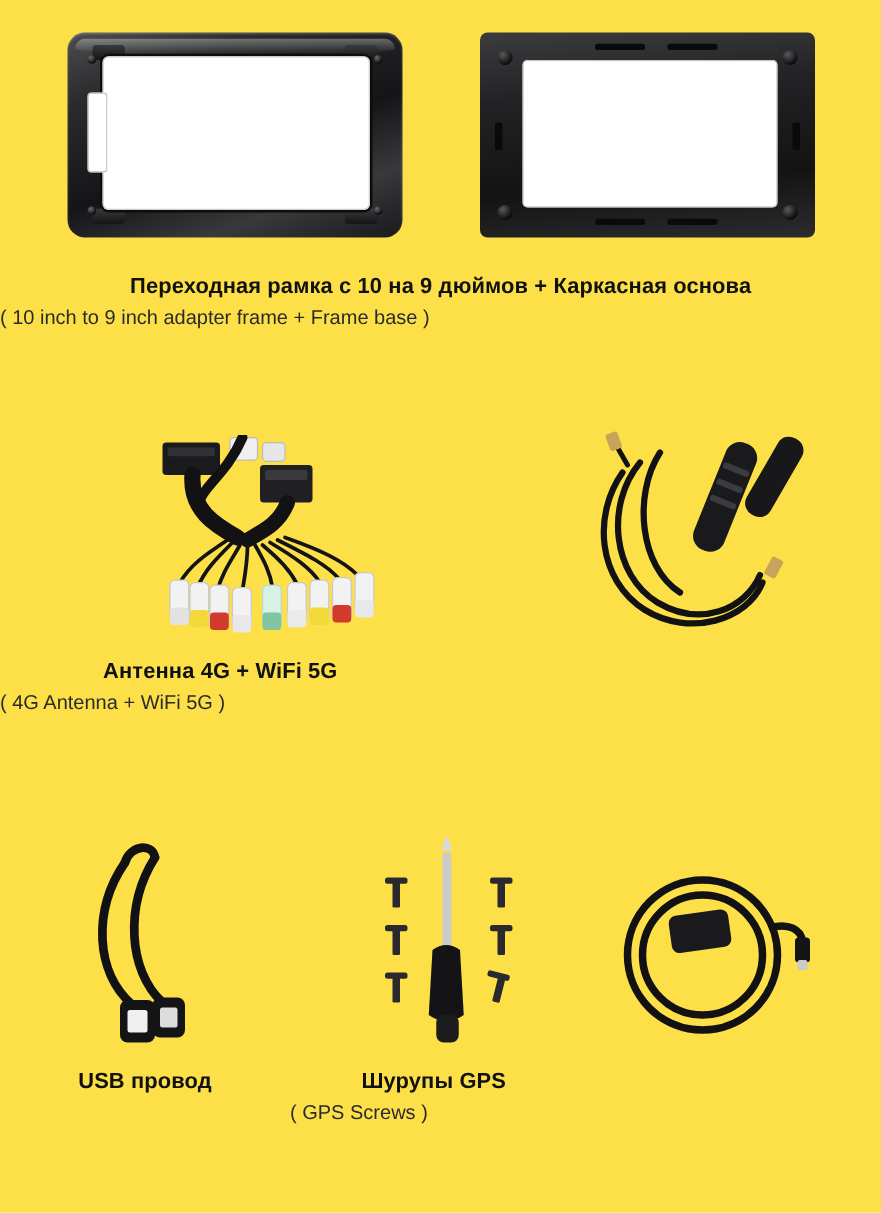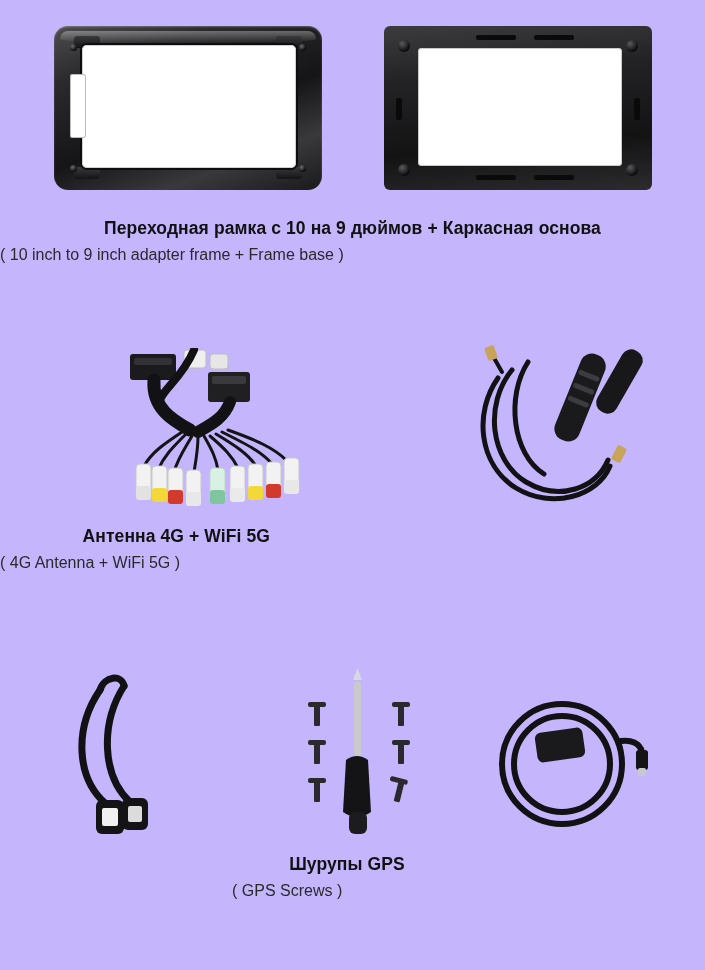--- a/index.html
+++ b/index.html
@@ -14,21 +14,21 @@
     font-family: "Liberation Sans", sans-serif;
     color: #1b1b1b;
     position: relative;
     overflow: hidden;
   }
 
   .page {
     width: 705px;
     height: 970px;
     position: relative;
-    background: #c4b5fd;
+    background: #fde047;
   }
 
   
   .cap-ru {
     font-size: 17.5px;
     font-weight: bold;
     text-align: center;
     letter-spacing: .1px;
     color: #111;
     line-height: 1.25;
@@ -370,20 +370,21 @@
 
           <path d="M126 48 C 142 44, 150 50, 152 58" fill="none" stroke="#121214" stroke-width="6"></path>
           <rect x="146" y="56" width="12" height="20" rx="3" fill="#141416"></rect>
           <rect x="148" y="74" width="8" height="8" rx="2" fill="#c9c9ce"></rect>
         </svg>
       </div>
     </div>
 
     <div class="s3-caps">
       <div class="col col1">
+        <div class="cap-ru">USB провод</div>
       </div>
       <div class="col col3">
         <div class="cap-ru">Шурупы GPS</div>
         <div class="cap-en">( GPS Screws )</div>
       </div>
     </div>
   </div>
 
 </div>
 

